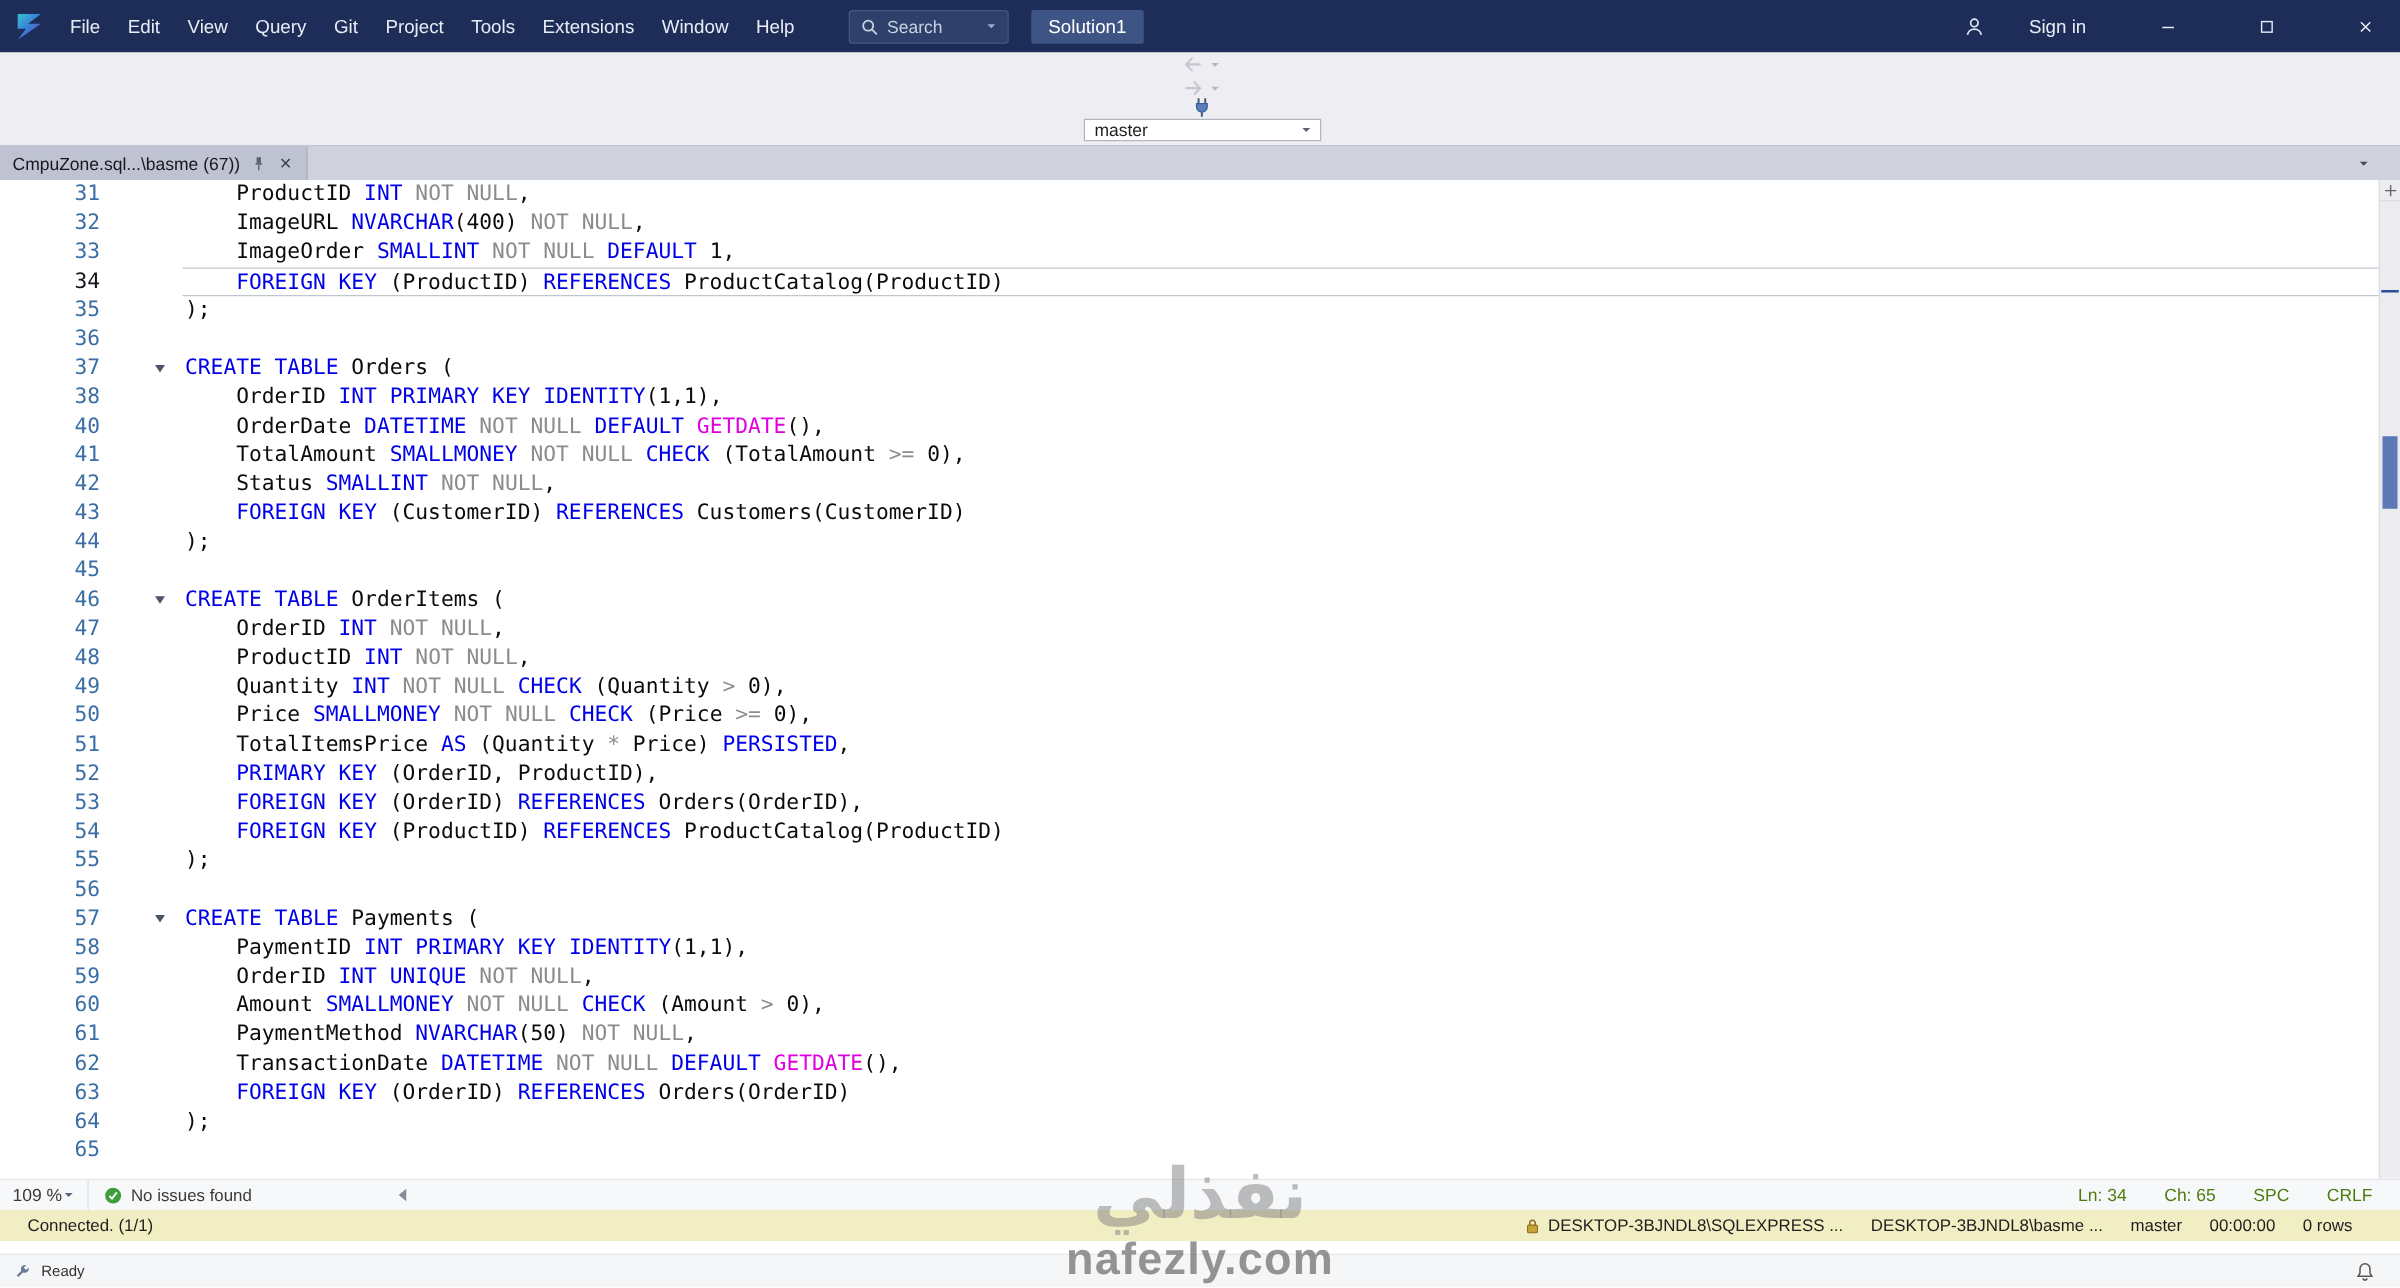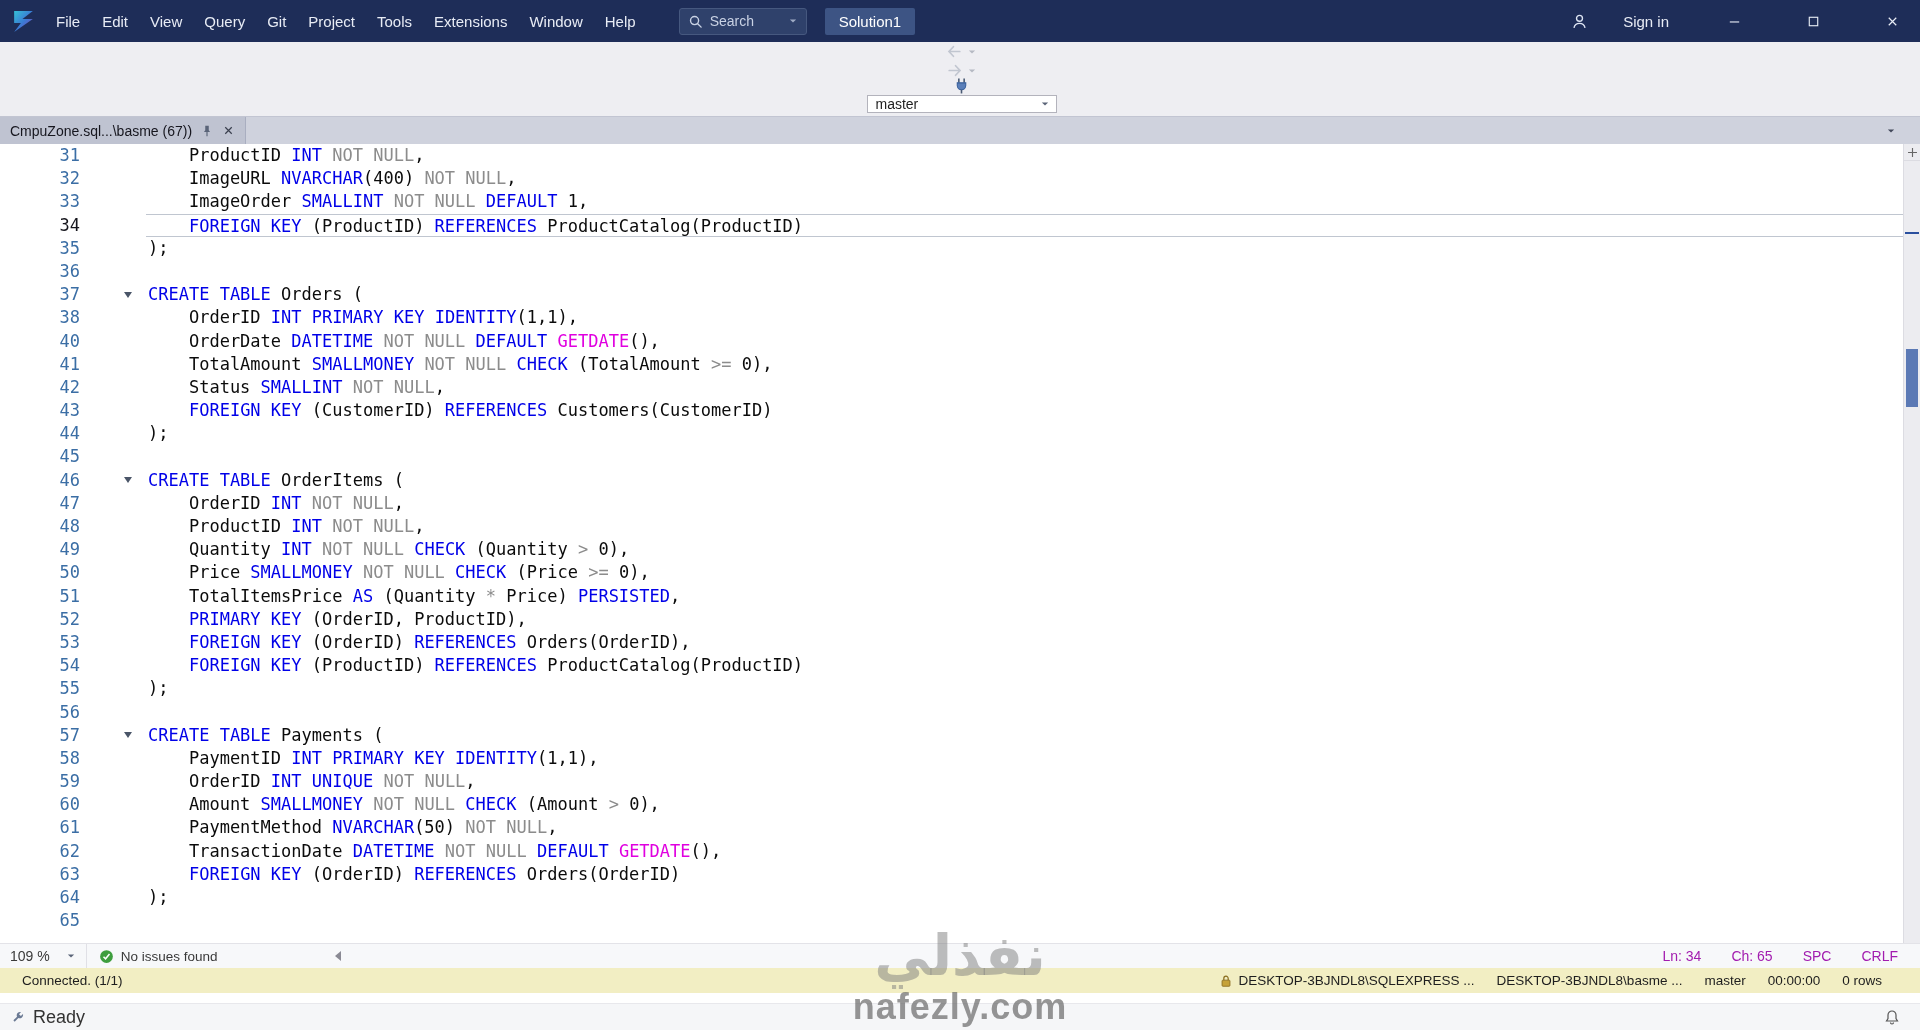--- a/index.html
+++ b/index.html
@@ -62,37 +62,37 @@
   .tk-p{color:#0B0B0B;} .tk-k{color:#0000E8;} .tk-g{color:#8C8C8C;} .tk-f{color:#E000E0;}
 
   .vscroll{position:absolute;top:0;right:0;bottom:0;width:17px;background:#ECECF0;border-left:1px solid #DCDCE2;}
   .vsplit{height:17px;display:flex;align-items:center;justify-content:center;border-bottom:1px solid #DCDCE2;}
   .vthumb{position:absolute;left:2px;right:2px;top:205px;height:58px;background:#5B79B5;}
   .vmark{position:absolute;left:1px;right:1px;top:88px;height:2px;background:#2A4F9E;}
 
   
   .strip-editor{flex:0 0 25px;background:#F7F8FA;border-top:1px solid #E3E3E8;display:flex;
     align-items:center;font-size:14px;color:#3A3A3A;}
-  .zoom{display:flex;align-items:center;gap:16px;padding:0 10px;height:100%;border-right:1px solid #E0E0E6;}
+  .zoom{display:flex;align-items:center;gap:0;padding:0 10px;height:100%;border-right:1px solid #E0E0E6;}
   .zoom-caret{color:#5A6478;display:flex;}
   .issues{display:flex;align-items:center;gap:7px;padding:0 12px;font-size:13.5px;}
   .hs-arrow{width:0;height:0;border-top:5px solid transparent;border-bottom:5px solid transparent;
     border-right:6px solid #8A8A94;margin-left:105px;}
   .hscroll{flex:1;height:100%;}
-  .pos{display:flex;gap:30px;margin-right:22px;color:#a21caf;}
+  .pos{display:flex;gap:30px;margin-right:22px;color:#4d7c0f;}
 
   .strip-conn{flex:0 0 25px;background:#F2EEC3;display:flex;align-items:center;
     font-size:13.5px;color:#1E1E1E;padding:0 22px;}
   .conn-right{margin-left:auto;display:flex;align-items:center;gap:22px;margin-right:16px;}
   .conn-item{display:flex;align-items:center;gap:5px;}
 
   .strip-gap{flex:0 0 10px;background:#fff;}
 
   .strip-ready{flex:0 0 27px;background:#F5F6F8;border-top:1px solid #E8E8EC;display:flex;
-    align-items:center;padding:0 10px;font-size:18px;color:#333;gap:8px;}
+    align-items:center;padding:0 10px;font-size:12px;color:#333;gap:8px;}
   .bell{margin-left:auto;margin-right:10px;display:flex;}
 
   
   .watermark{position:absolute;left:0;right:0;bottom:2px;z-index:60;text-align:center;pointer-events:none;}
   .wm-ar{font-size:56px;font-weight:bold;color:rgba(125,125,125,.5);line-height:1.05;
     font-family:"DejaVu Sans",sans-serif;}
   .wm-site{font-size:36px;font-weight:bold;color:rgba(100,100,100,.68);letter-spacing:1px;}
 </style>
 </head>
 <body>

